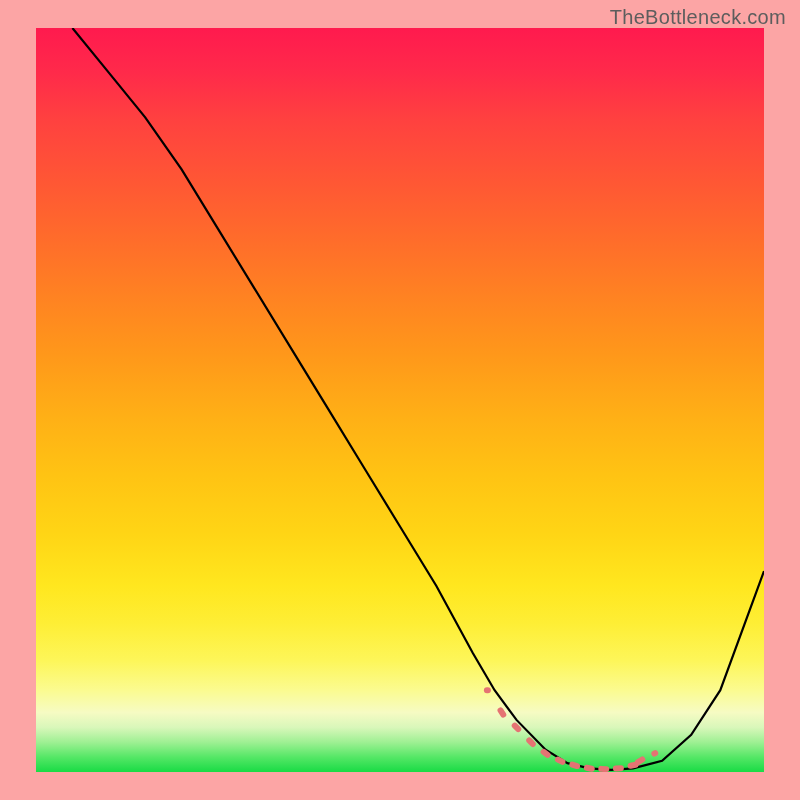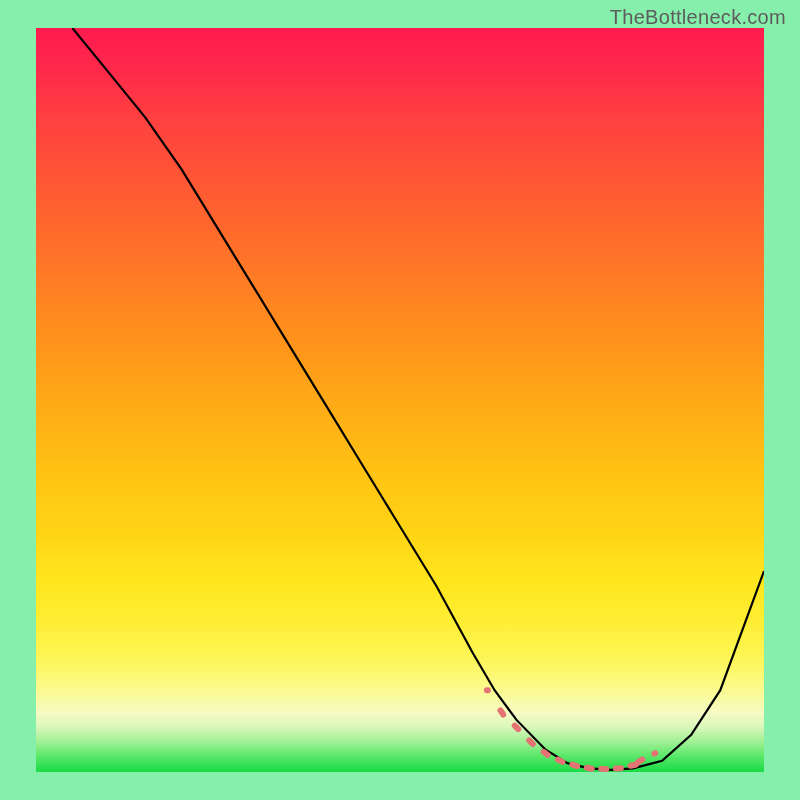--- a/index.html
+++ b/index.html
@@ -11,21 +11,21 @@
     overflow: hidden;
     position: relative;
     font-family: Arial, Helvetica, sans-serif;
   }
   .outer-frame {
     position: absolute;
     top: 0;
     left: 0;
     width: 800px;
     height: 800px;
-    background: #86efac;
+    background: #fca5a5;
   }
   .watermark {
     position: absolute;
     top: 6px;
     right: 14px;
     color: #5d5d5d;
     font-size: 20px;
     font-weight: 500;
     letter-spacing: 0.3px;
     z-index: 20;

